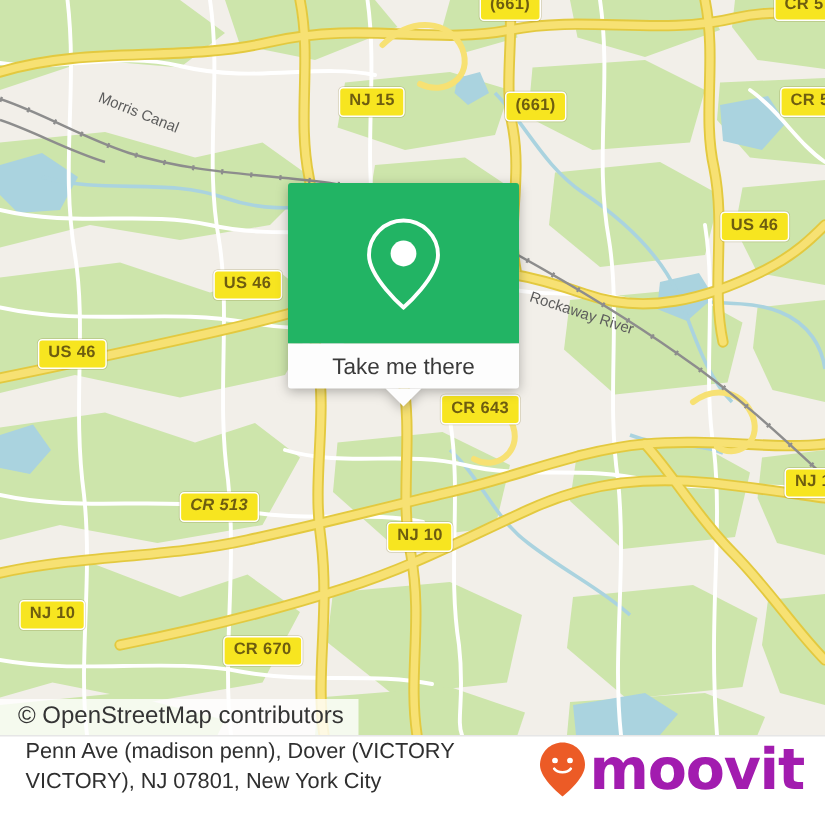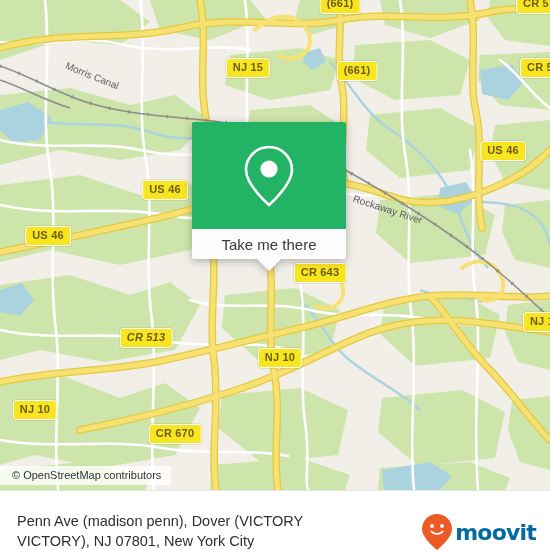--- a/index.html
+++ b/index.html
@@ -76,50 +76,50 @@
     border-left:12px solid transparent;
     border-right:12px solid transparent;
     border-top:12px solid #fdfdfd;
   }
 
   
   .attrib{
     position:absolute;left:0;top:466px;
     background:rgba(255,255,255,.80);
     padding:3px 10px 4px 12px;
-    font-size:11px;
+    font-size:16px;
     color:#343434;
     font-family:"Liberation Sans", sans-serif;
     white-space:nowrap;
   }
 
   
   .footer{
     position:absolute;left:0;top:490px;width:550px;height:60px;
     background:#ffffff;
     border-top:1px solid #e6e6e6;
-    display:flex;align-items:flex-end;
+    display:flex;align-items:flex-start;
   }
   .footer-text{
     flex:1;
     padding-left:17px;padding-right:8px;
     font-size:14.5px;
     line-height:20px;
     color:#2f2f2f;
     font-family:"Liberation Sans", sans-serif;
   }
   .brand{
     display:flex;align-items:center;
     padding-right:14px;
     gap:2px;
   }
   .brand-word{
-    font-size:22px;
+    font-size:38px;
     font-weight:bold;
-    color:#0369a1;
+    color:#a21caf;
     letter-spacing:-0.8px;
     font-family:"DejaVu Sans", sans-serif;
   }
 </style>
 </head>
 <body>
 
 <div id="root">
 
   <div class="map">

